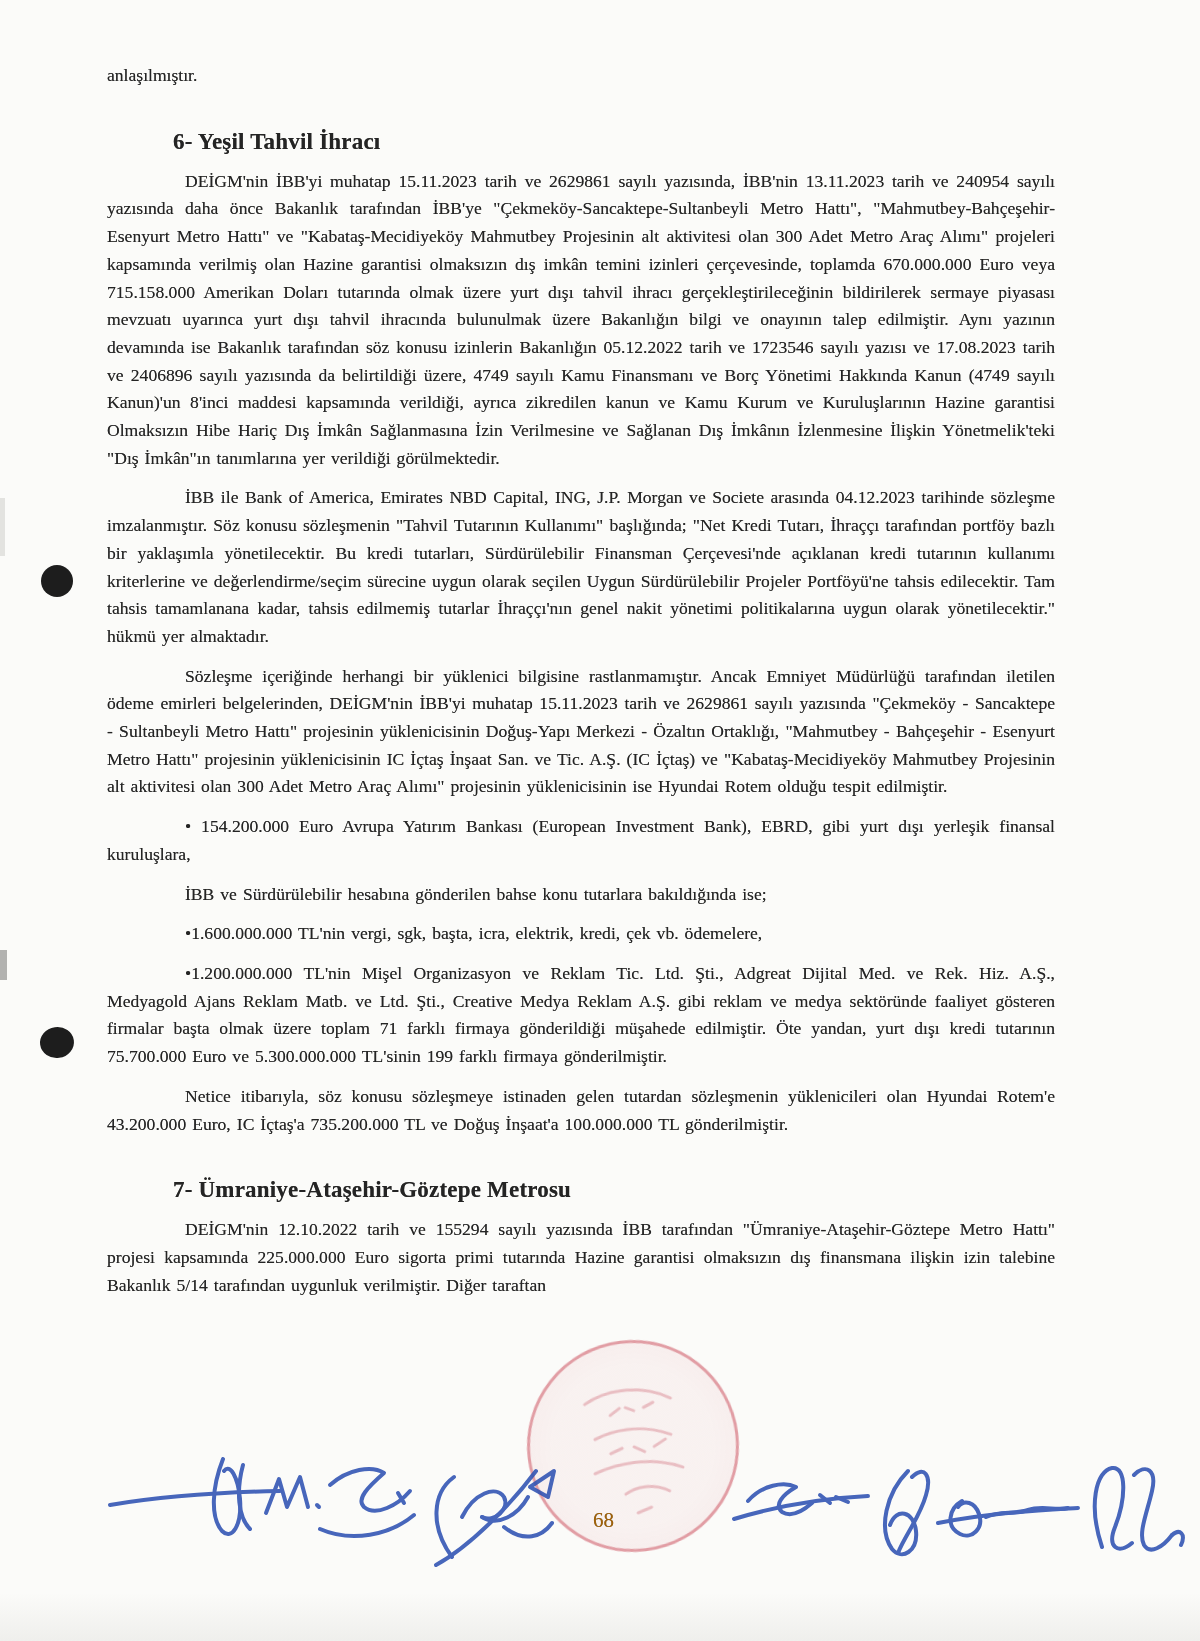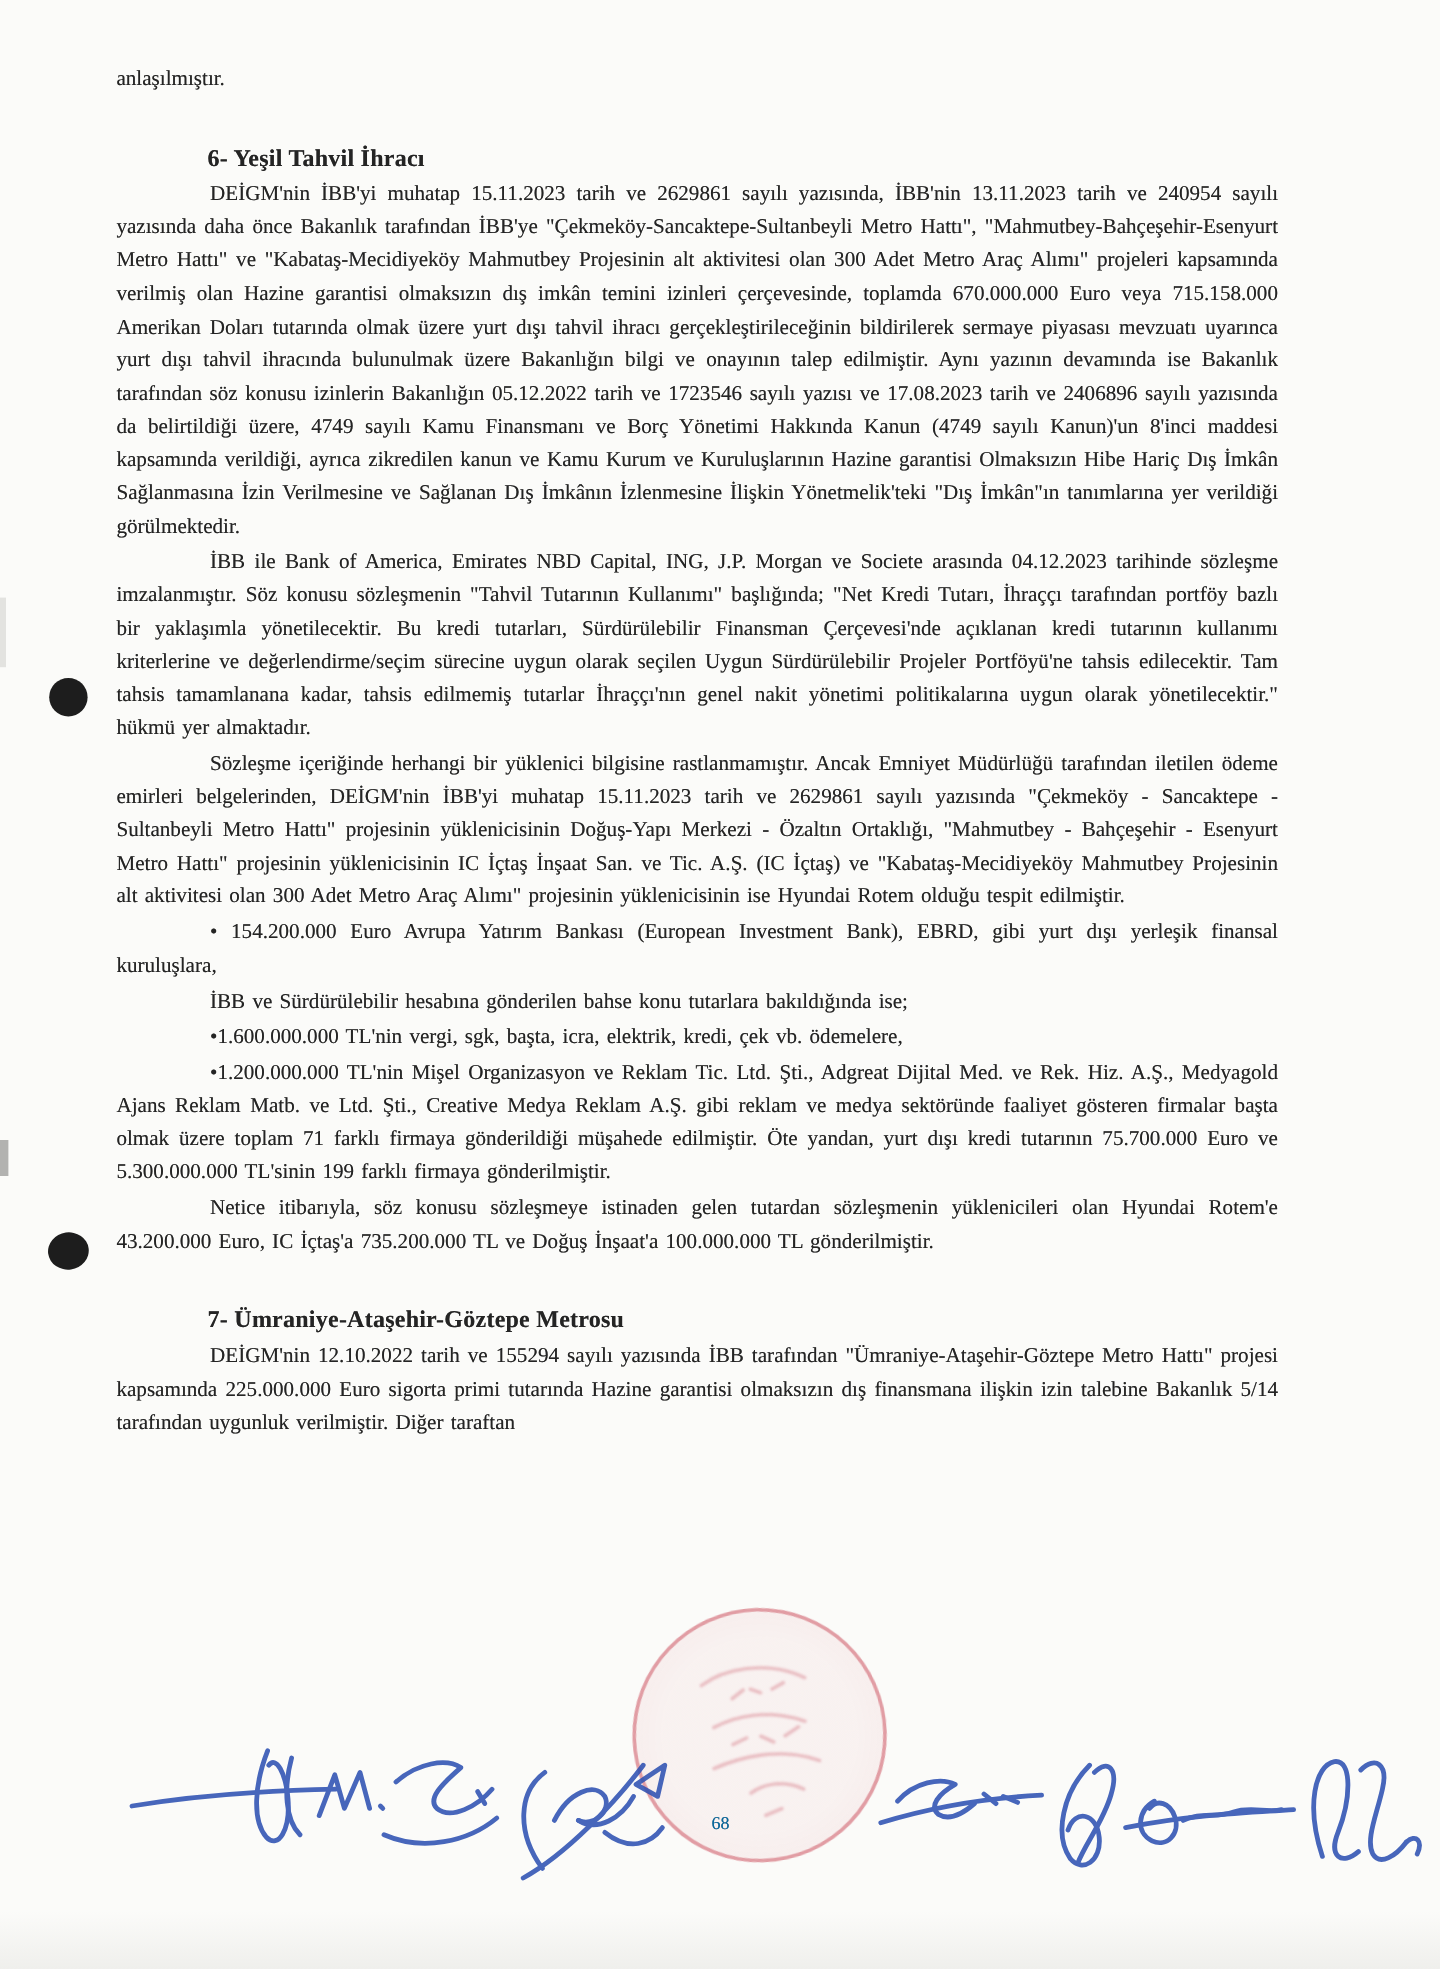--- a/index.html
+++ b/index.html
@@ -8,32 +8,32 @@
     background:#fbfbf9;
     font-family:"Liberation Serif","DejaVu Serif",serif;
     color:#242424;
     position:relative;
     overflow:hidden;
   }
   .page{
     position:absolute;left:95px;top:50px;width:972px;
   }
   .body-text{
-    margin:2px;
+    margin:12px;
     font-size:17.6px;
     line-height:27.7px;
     text-align:justify;
     text-indent:78px;
     word-spacing:1.6px;
     text-shadow:0 0 0.5px rgba(30,30,30,0.55);
   }
   .no-indent{text-indent:0;}
   .heading{
     margin:38px 0 0 0;
-    font-size:20px;
+    font-size:23px;
     line-height:28px;
     font-weight:bold;
     text-indent:78px;
     letter-spacing:0.2px;
     text-shadow:0 0 0.5px rgba(30,30,30,0.6);
   }
   .punch-dot{
     position:absolute;
     background:#1d1d1d;
     border-radius:50%;
@@ -55,21 +55,21 @@
     filter:blur(0.4px);
   }
   .stamp svg{position:absolute;left:0;top:0;filter:blur(0.7px);}
   .signatures{
     position:absolute;left:80px;top:1395px;width:1120px;height:210px;
     z-index:6;
   }
   .signatures svg{filter:blur(0.2px);}
   .page-number{
     position:absolute;left:593px;top:1507px;
-    font-size:15px;line-height:26px;color:#0369a1;
+    font-size:21px;line-height:26px;color:#a16207;
     z-index:5;
     text-shadow:0 0 0.5px rgba(30,30,30,0.5);
   }
   .bottom-shade{
     position:absolute;left:0;bottom:0;width:1200px;height:48px;
     background:linear-gradient(rgba(240,240,237,0), #efefec);
     z-index:1;
   }
 </style>
 </head>

